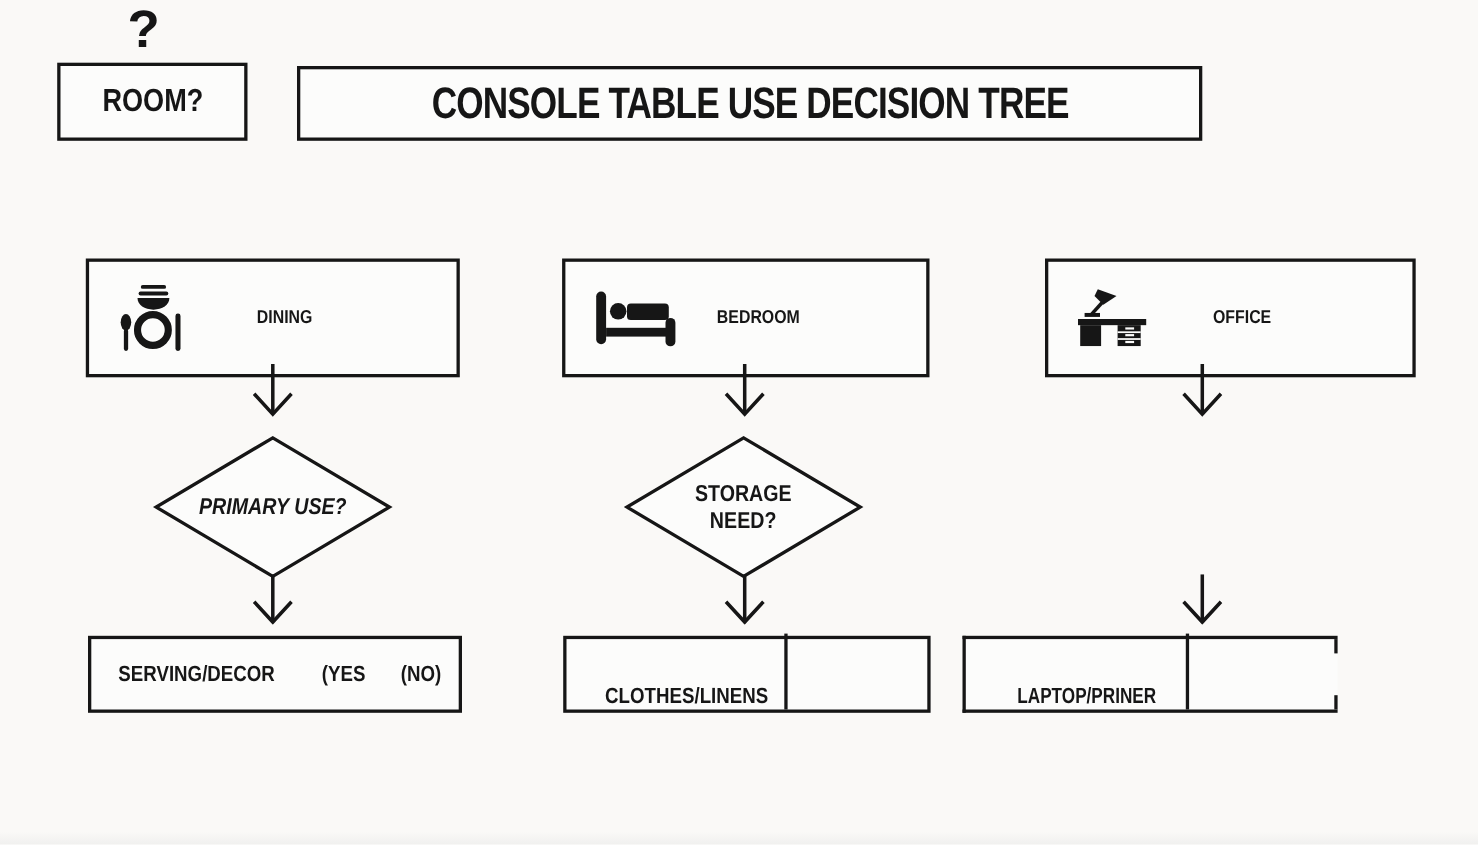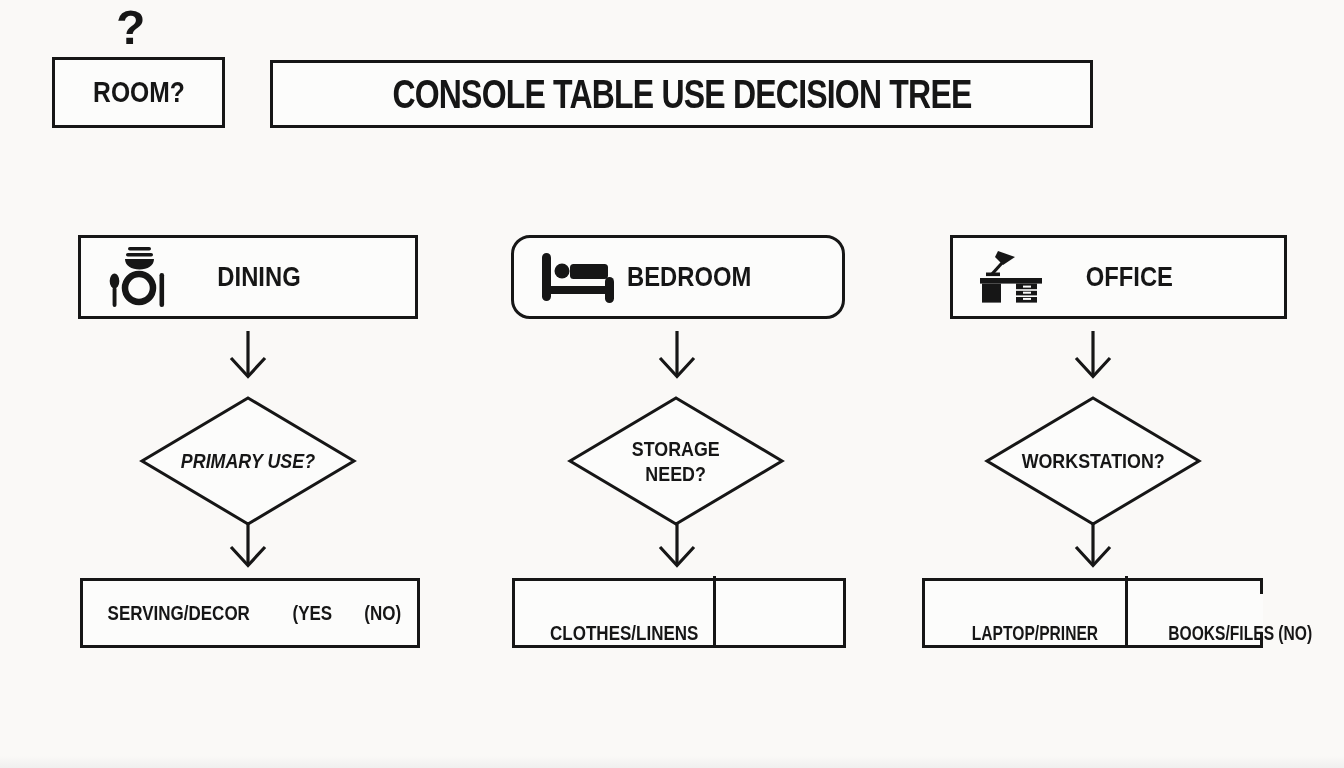--- a/index.html
+++ b/index.html
@@ -18,44 +18,44 @@
     box-sizing:border-box;display:flex;align-items:center;justify-content:center;
   }
   .cond{display:inline-block;white-space:nowrap;transform:scaleX(0.85);}
   
   .qmark{position:absolute;left:116px;top:0px;font-size:48px;letter-spacing:0;}
   
   .room-box{left:52px;top:57px;width:173px;height:71px;font-size:29px;}
   .title-box{left:270px;top:60px;width:823px;height:68px;font-size:40px;letter-spacing:-1px;}
   .title-box .cond{transform:scaleX(0.80);}
   
-  .hdr{top:235px;height:84px;font-size:28px;padding-left:22px;}
+  .hdr{top:235px;height:108px;font-size:17px;padding-left:22px;}
   .hdr .icon{position:absolute;left:26px;top:50%;transform:translateY(-50%);line-height:0;}
   .hdr-1{left:78px;width:340px;}
-  .hdr-2{left:511px;width:334px;border-radius:19px;}
+  .hdr-2{left:511px;width:334px;}
   .hdr-3{left:925px;width:337px;margin-left:25px;}
   
   .arrow{position:absolute;width:44px;line-height:0;}
   .arrow svg{display:block;}
   .arrow.r1{top:331px;}
   .arrow.r2{top:522px;}
   .ar-c1{left:226px;} .ar-c2{left:655px;} .ar-c3{left:1071px;}
   
   .diamond{position:absolute;top:396px;width:220px;height:130px;}
   .diamond svg{display:block;}
   .dia-1{left:138px;font-style:italic;} .dia-2{left:566px;} .dia-3{left:983px;}
   .dia-label{
     position:absolute;inset:0;display:flex;flex-direction:column;
     align-items:center;justify-content:center;font-size:21px;line-height:1.2;text-align:center;
   }
   
   .result{top:578px;height:70px;font-size:20px;}
   .res-1{left:80px;width:340px;gap:26px;}
   .res-2{left:512px;width:334px;padding:0;justify-content:flex-start;}
-  .res-3{left:922px;width:341px;padding:0;justify-content:flex-start;border-right:none;}
+  .res-3{left:875px;width:341px;padding:0;justify-content:flex-start;border-right:none;}
   .cell{flex:1 1 auto;display:flex;align-items:flex-end;justify-content:center;height:100%;padding-left:20px;}
   .cell-fixed-2{flex:0 0 178px;}
   .cell-fixed-3{flex:0 0 180px;}
   .split-divider{flex:0 0 3px;background:#161616;height:calc(100% + 5px);margin-top:-5px;}
   .res-3 .cond{transform:scaleX(0.78);}
   .stub{position:absolute;right:0;width:3px;height:13px;background:#161616;}
   .stub.top{top:0;} .stub.bottom{bottom:0;}
   .icon svg .ink{fill:#161616;}
   .icon svg .paper{fill:#fcfcfb;}
 </style>
@@ -182,42 +182,30 @@
     <span class="cond">OFFICE</span>
   </div>
 
   <div class="arrow r1 ar-c3">
     <svg width="44" height="48" viewBox="0 0 44 48">
       <line x1="22" y1="0" x2="22" y2="44" stroke="#161616" stroke-width="3.2"></line>
       <polyline points="5,27 22,45.5 39,27" fill="none" stroke="#161616" stroke-width="3.2"></polyline>
     </svg>
   </div>
 
-  <div class="diamond dia-3">
-    <svg width="220" height="130" viewBox="0 0 220 130">
-      <polygon points="110,2 216,65 110,128 4,65" fill="#fcfcfb" stroke="#161616" stroke-width="3"></polygon>
-    </svg>
-    <div class="dia-label">
-      <span class="cond">WORKSTATION?</span>
-      <span class="cond"></span>
-    </div>
-  </div>
 
   <div class="arrow r2 ar-c3">
     <svg width="44" height="46" viewBox="0 0 44 46">
       <line x1="22" y1="0" x2="22" y2="42" stroke="#161616" stroke-width="3.2"></line>
       <polyline points="5,25 22,43.5 39,25" fill="none" stroke="#161616" stroke-width="3.2"></polyline>
     </svg>
   </div>
 
   <div class="box result res-3">
     <div class="cell cell-fixed-3">
       <span class="cond">LAPTOP/PRINER</span>
     </div>
     <div class="split-divider"></div>
-    <div class="cell">
-      <span class="cond">BOOKS/FILES (NO)</span>
-    </div>
     <div class="stub top"></div>
     <div class="stub bottom"></div>
   </div>
 
 </div>
 
 </body></html>

